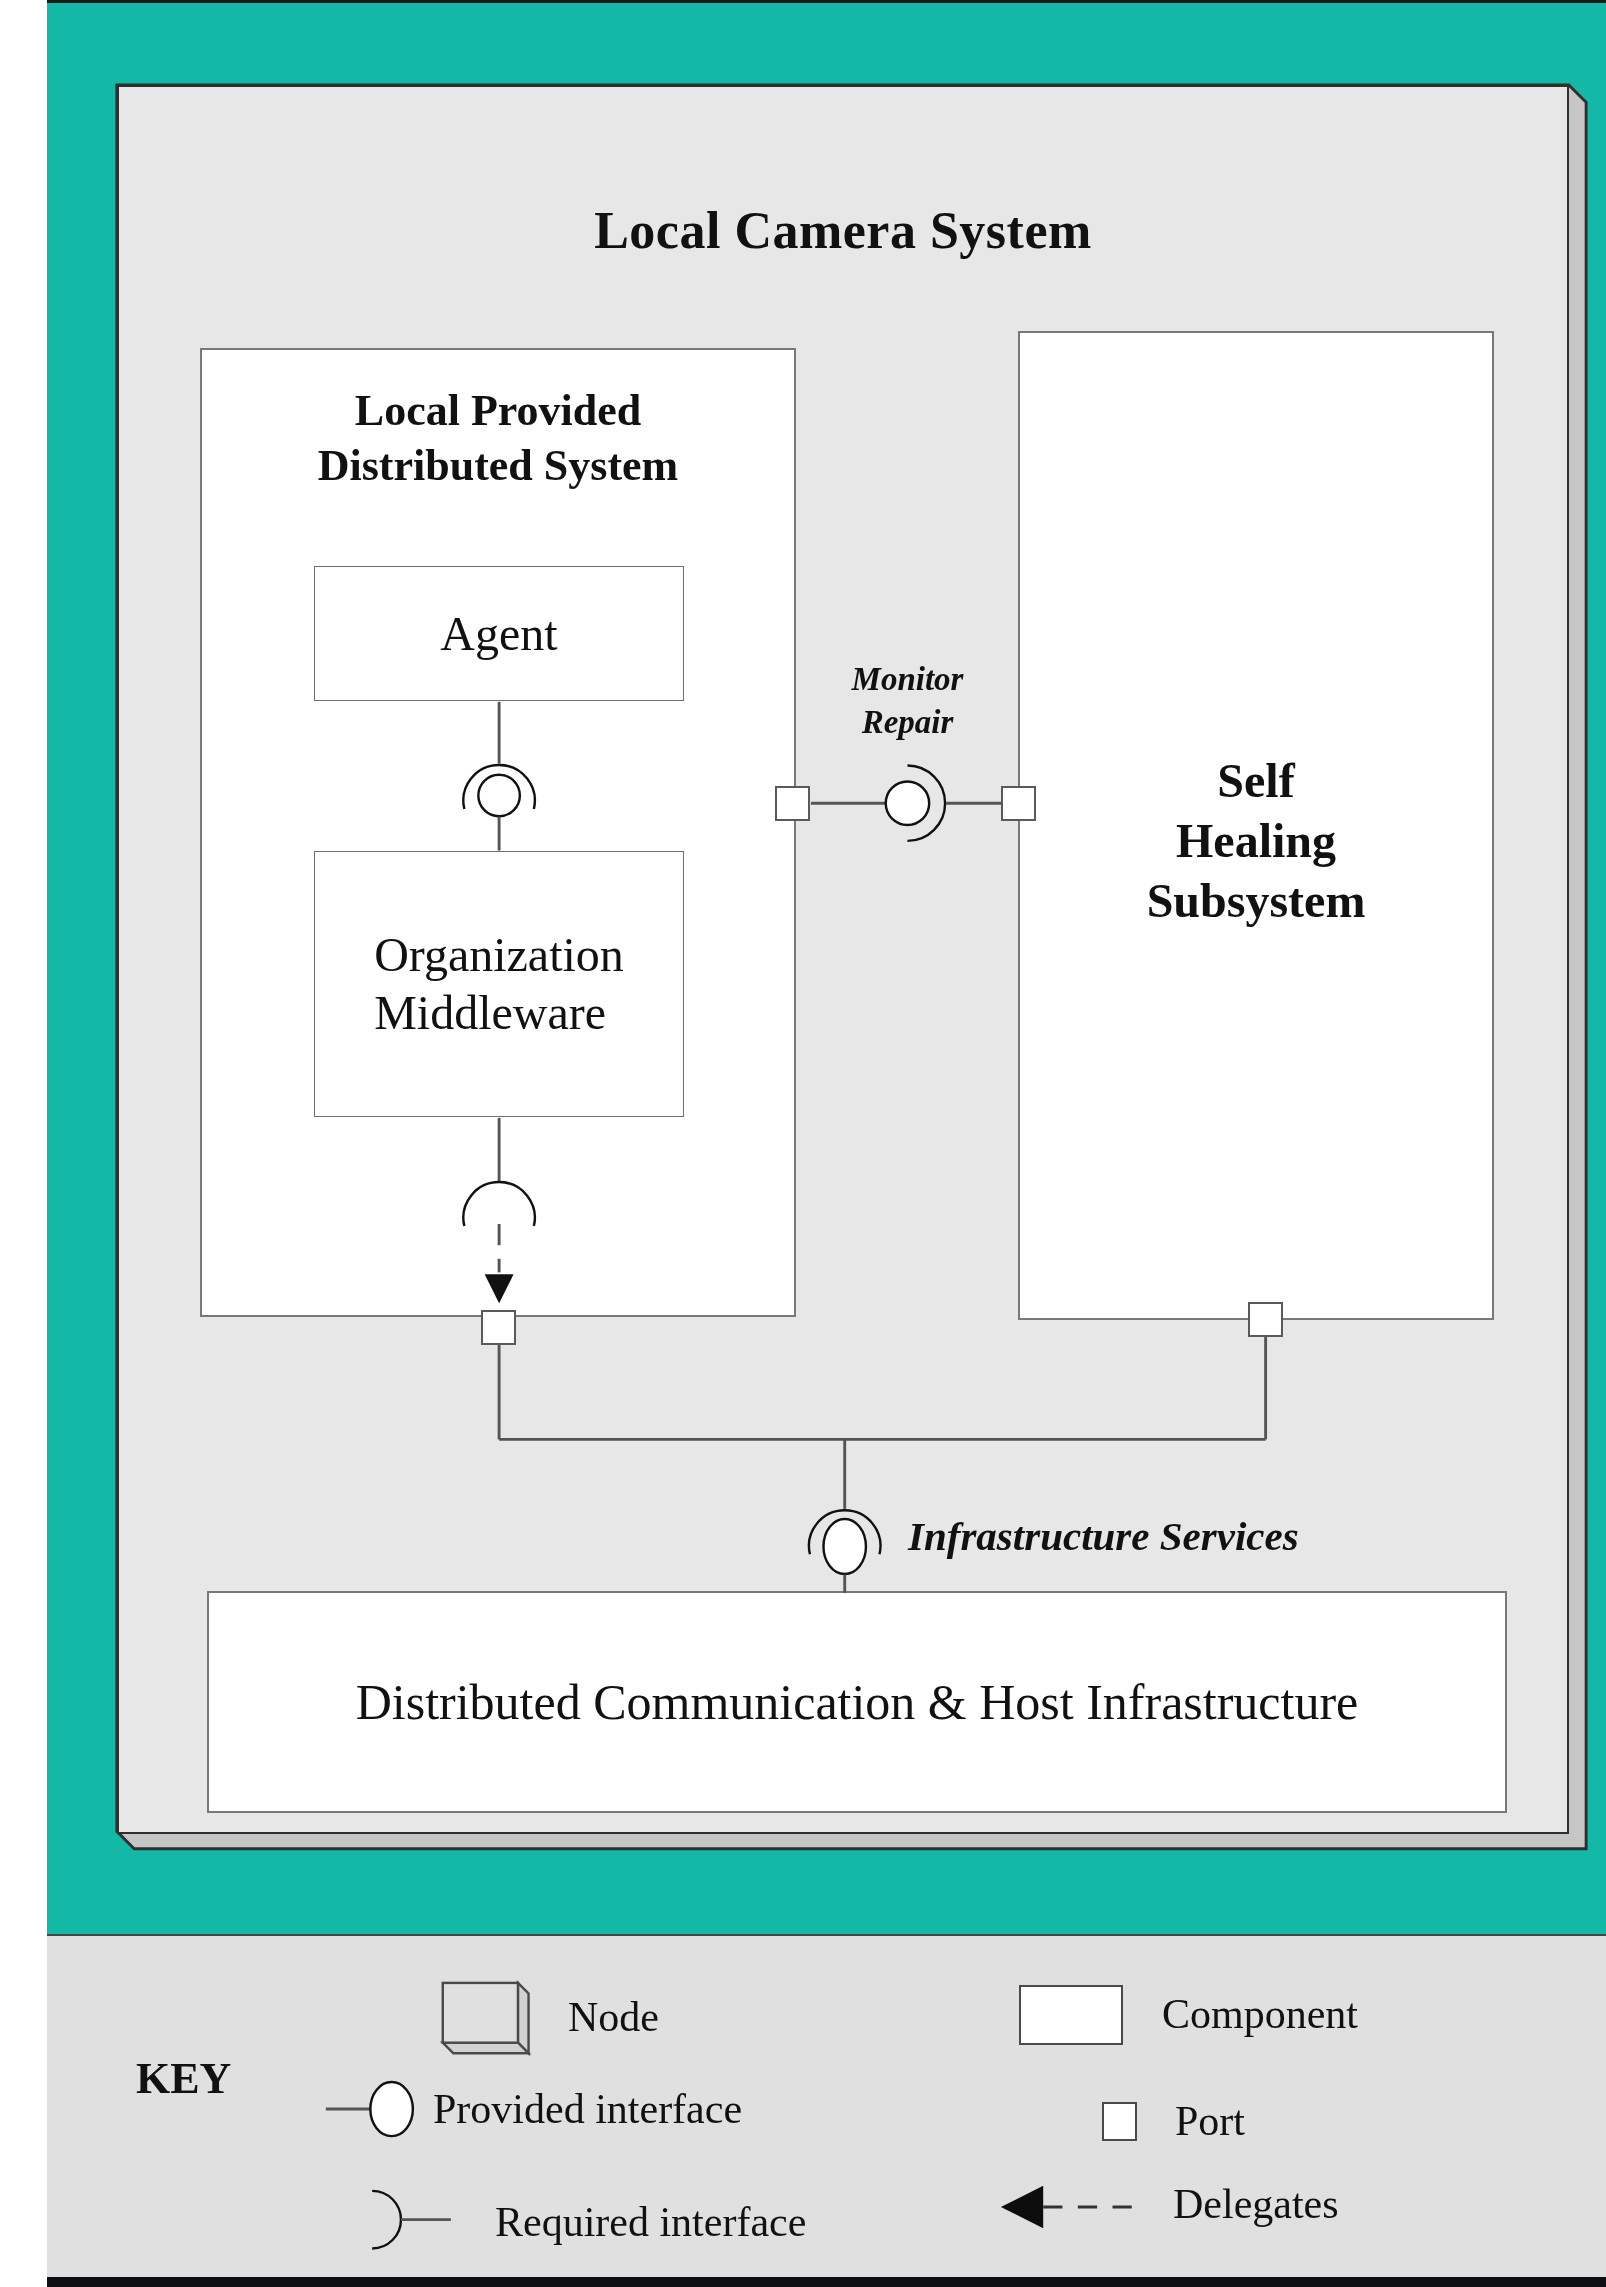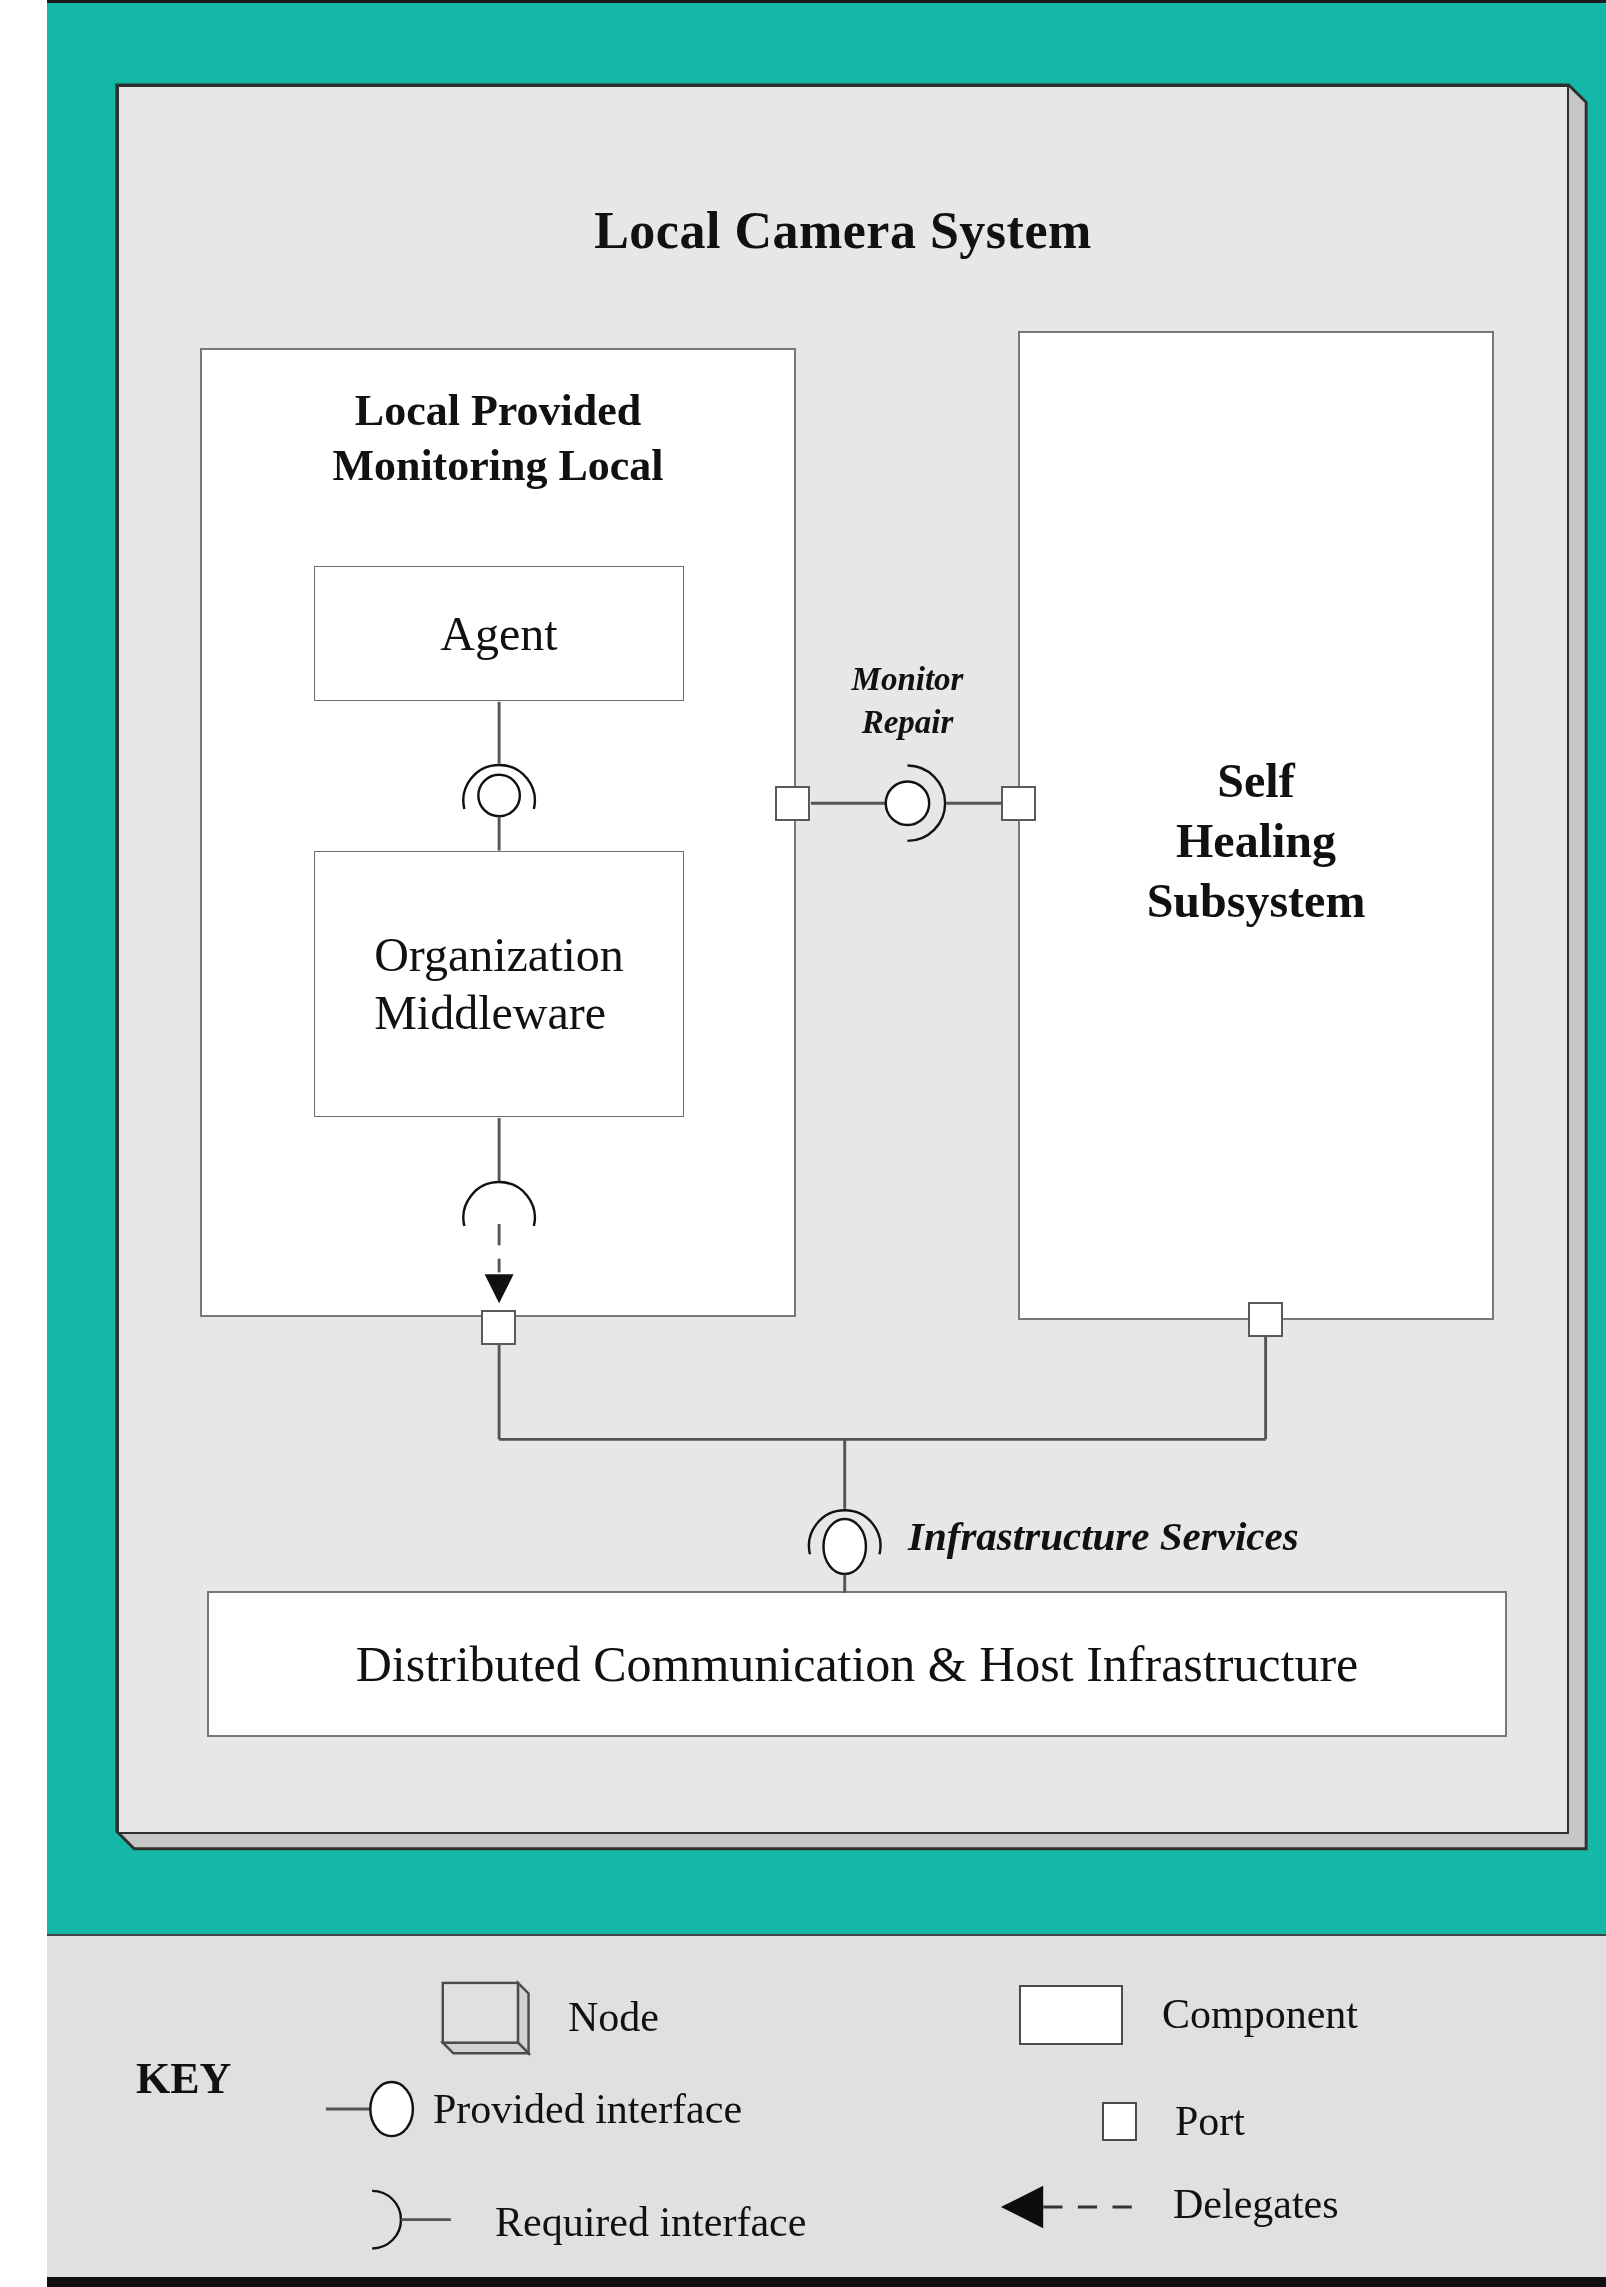--- a/index.html
+++ b/index.html
@@ -24,21 +24,21 @@
   #ltms-title{left:153px;top:384px;width:596px;text-align:center;
     font-size:44px;font-weight:bold;line-height:1.24;}
   #agent-box{left:267px;top:566px;width:370px;height:135px;border-width:1.9px;border-color:#6e6e6e;
     display:flex;align-items:center;justify-content:center;font-size:48px;}
   #middleware-box{left:267px;top:851px;width:370px;height:266px;border-width:1.9px;border-color:#6e6e6e;
     display:flex;align-items:center;justify-content:center;text-align:left;
     font-size:48px;line-height:1.2;}
   #shs-box{left:971px;top:331px;width:476px;height:989px;}
   #shs-title{left:971px;top:751px;width:476px;text-align:center;
     font-size:48px;font-weight:bold;line-height:1.25;}
-  #dchi-box{left:160px;top:1591px;width:1300px;height:146px;
+  #dchi-box{left:160px;top:1591px;width:1300px;height:222px;
     display:flex;align-items:center;justify-content:center;font-size:50px;}
   #monitor-repair-label{left:764px;top:658px;width:193px;text-align:center;
     font-size:33px;font-weight:bold;font-style:italic;line-height:1.3;}
   #infrastructure-label{left:861px;top:1512px;font-size:41px;font-weight:bold;font-style:italic;}
   .port{
     box-sizing:border-box;width:35px;height:35px;background:#ffffff;
     border:2.9px solid #5a5a5a;
   }
   
   #key-section{left:0;top:1934px;width:1607px;height:344px;background:#e0e0e0;
@@ -70,21 +70,21 @@
     <polygon points="72,88 1576,88 1594,106 1594,1915 90,1915 72,1897" fill="#c6c6c6" stroke="#2f2f2f" stroke-width="3"></polygon>
   </svg>
 
   <div class="abs" id="node-face"></div>
 
   <div class="abs" id="node-title">Local Camera System</div>
 
   <div class="abs component-box" id="ltms-box"></div>
   <div class="abs" id="ltms-title">
     <span>Local Provided</span><br>
-    <span>Monitoring Local</span>
+    <span>Distributed System</span>
   </div>
 
   <div class="abs component-box" id="agent-box">
     <span>Agent</span>
   </div>
 
   <div class="abs component-box" id="middleware-box">
     <span>
       <span>Organization</span><br>
       <span>Middleware</span>

